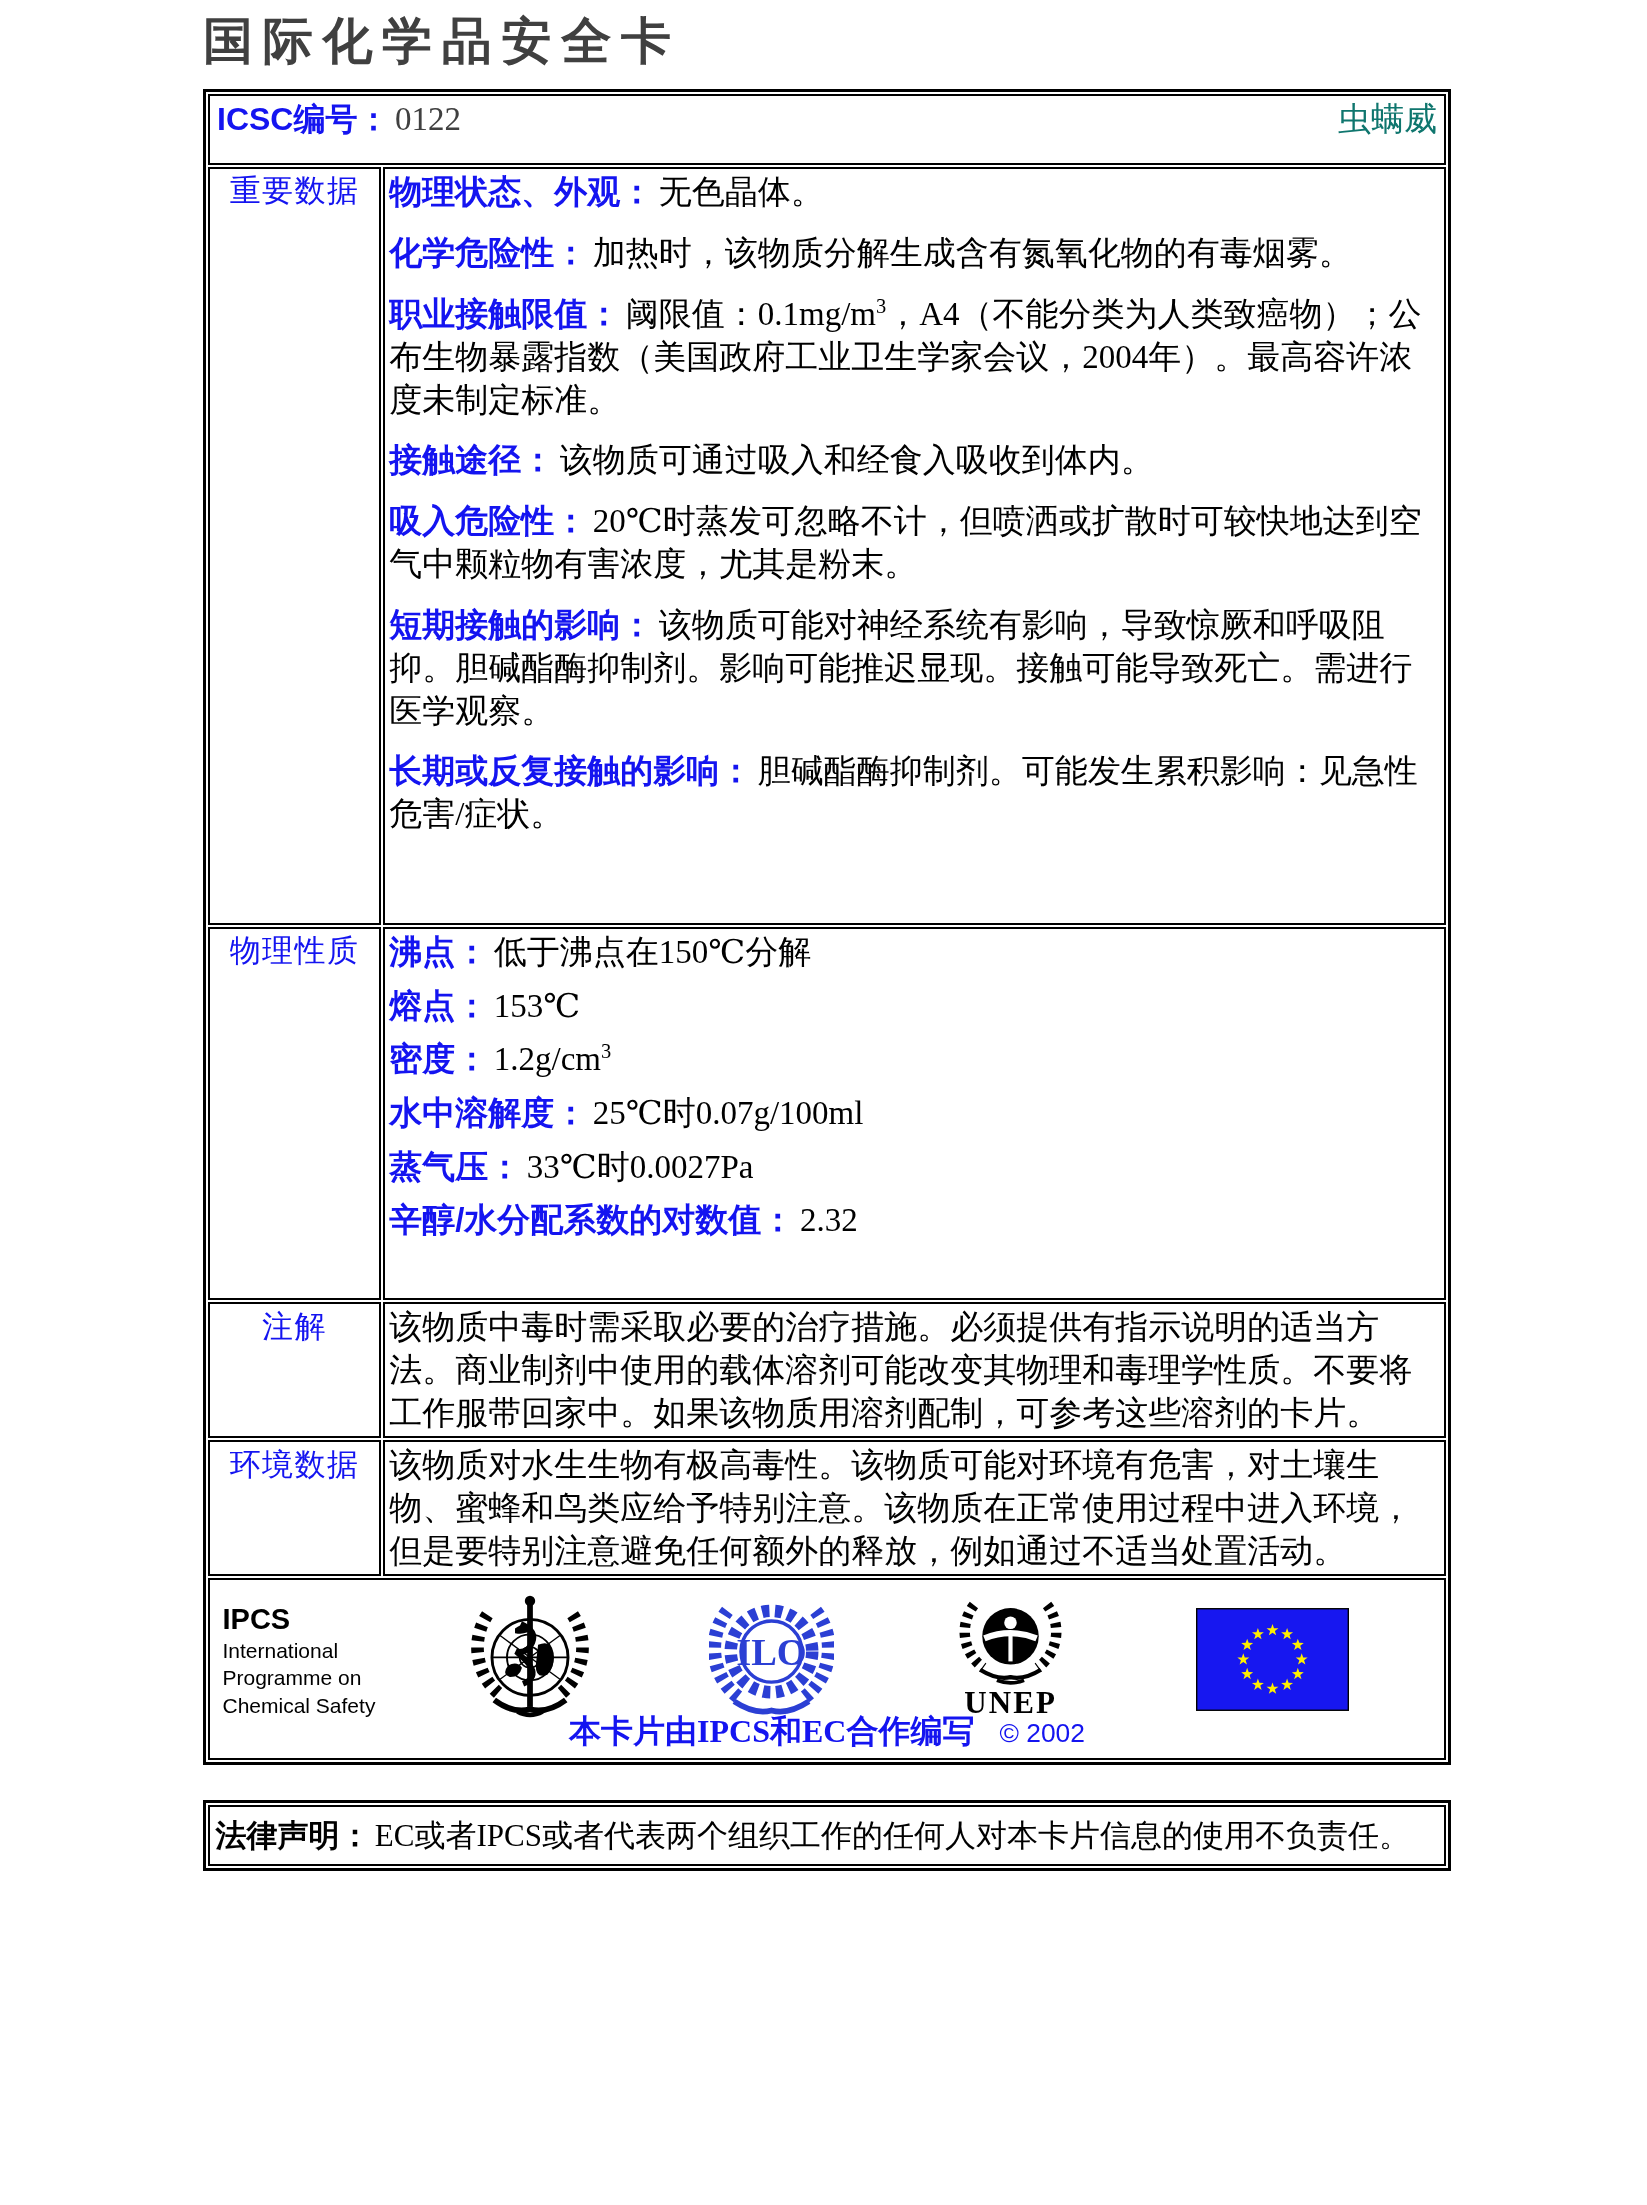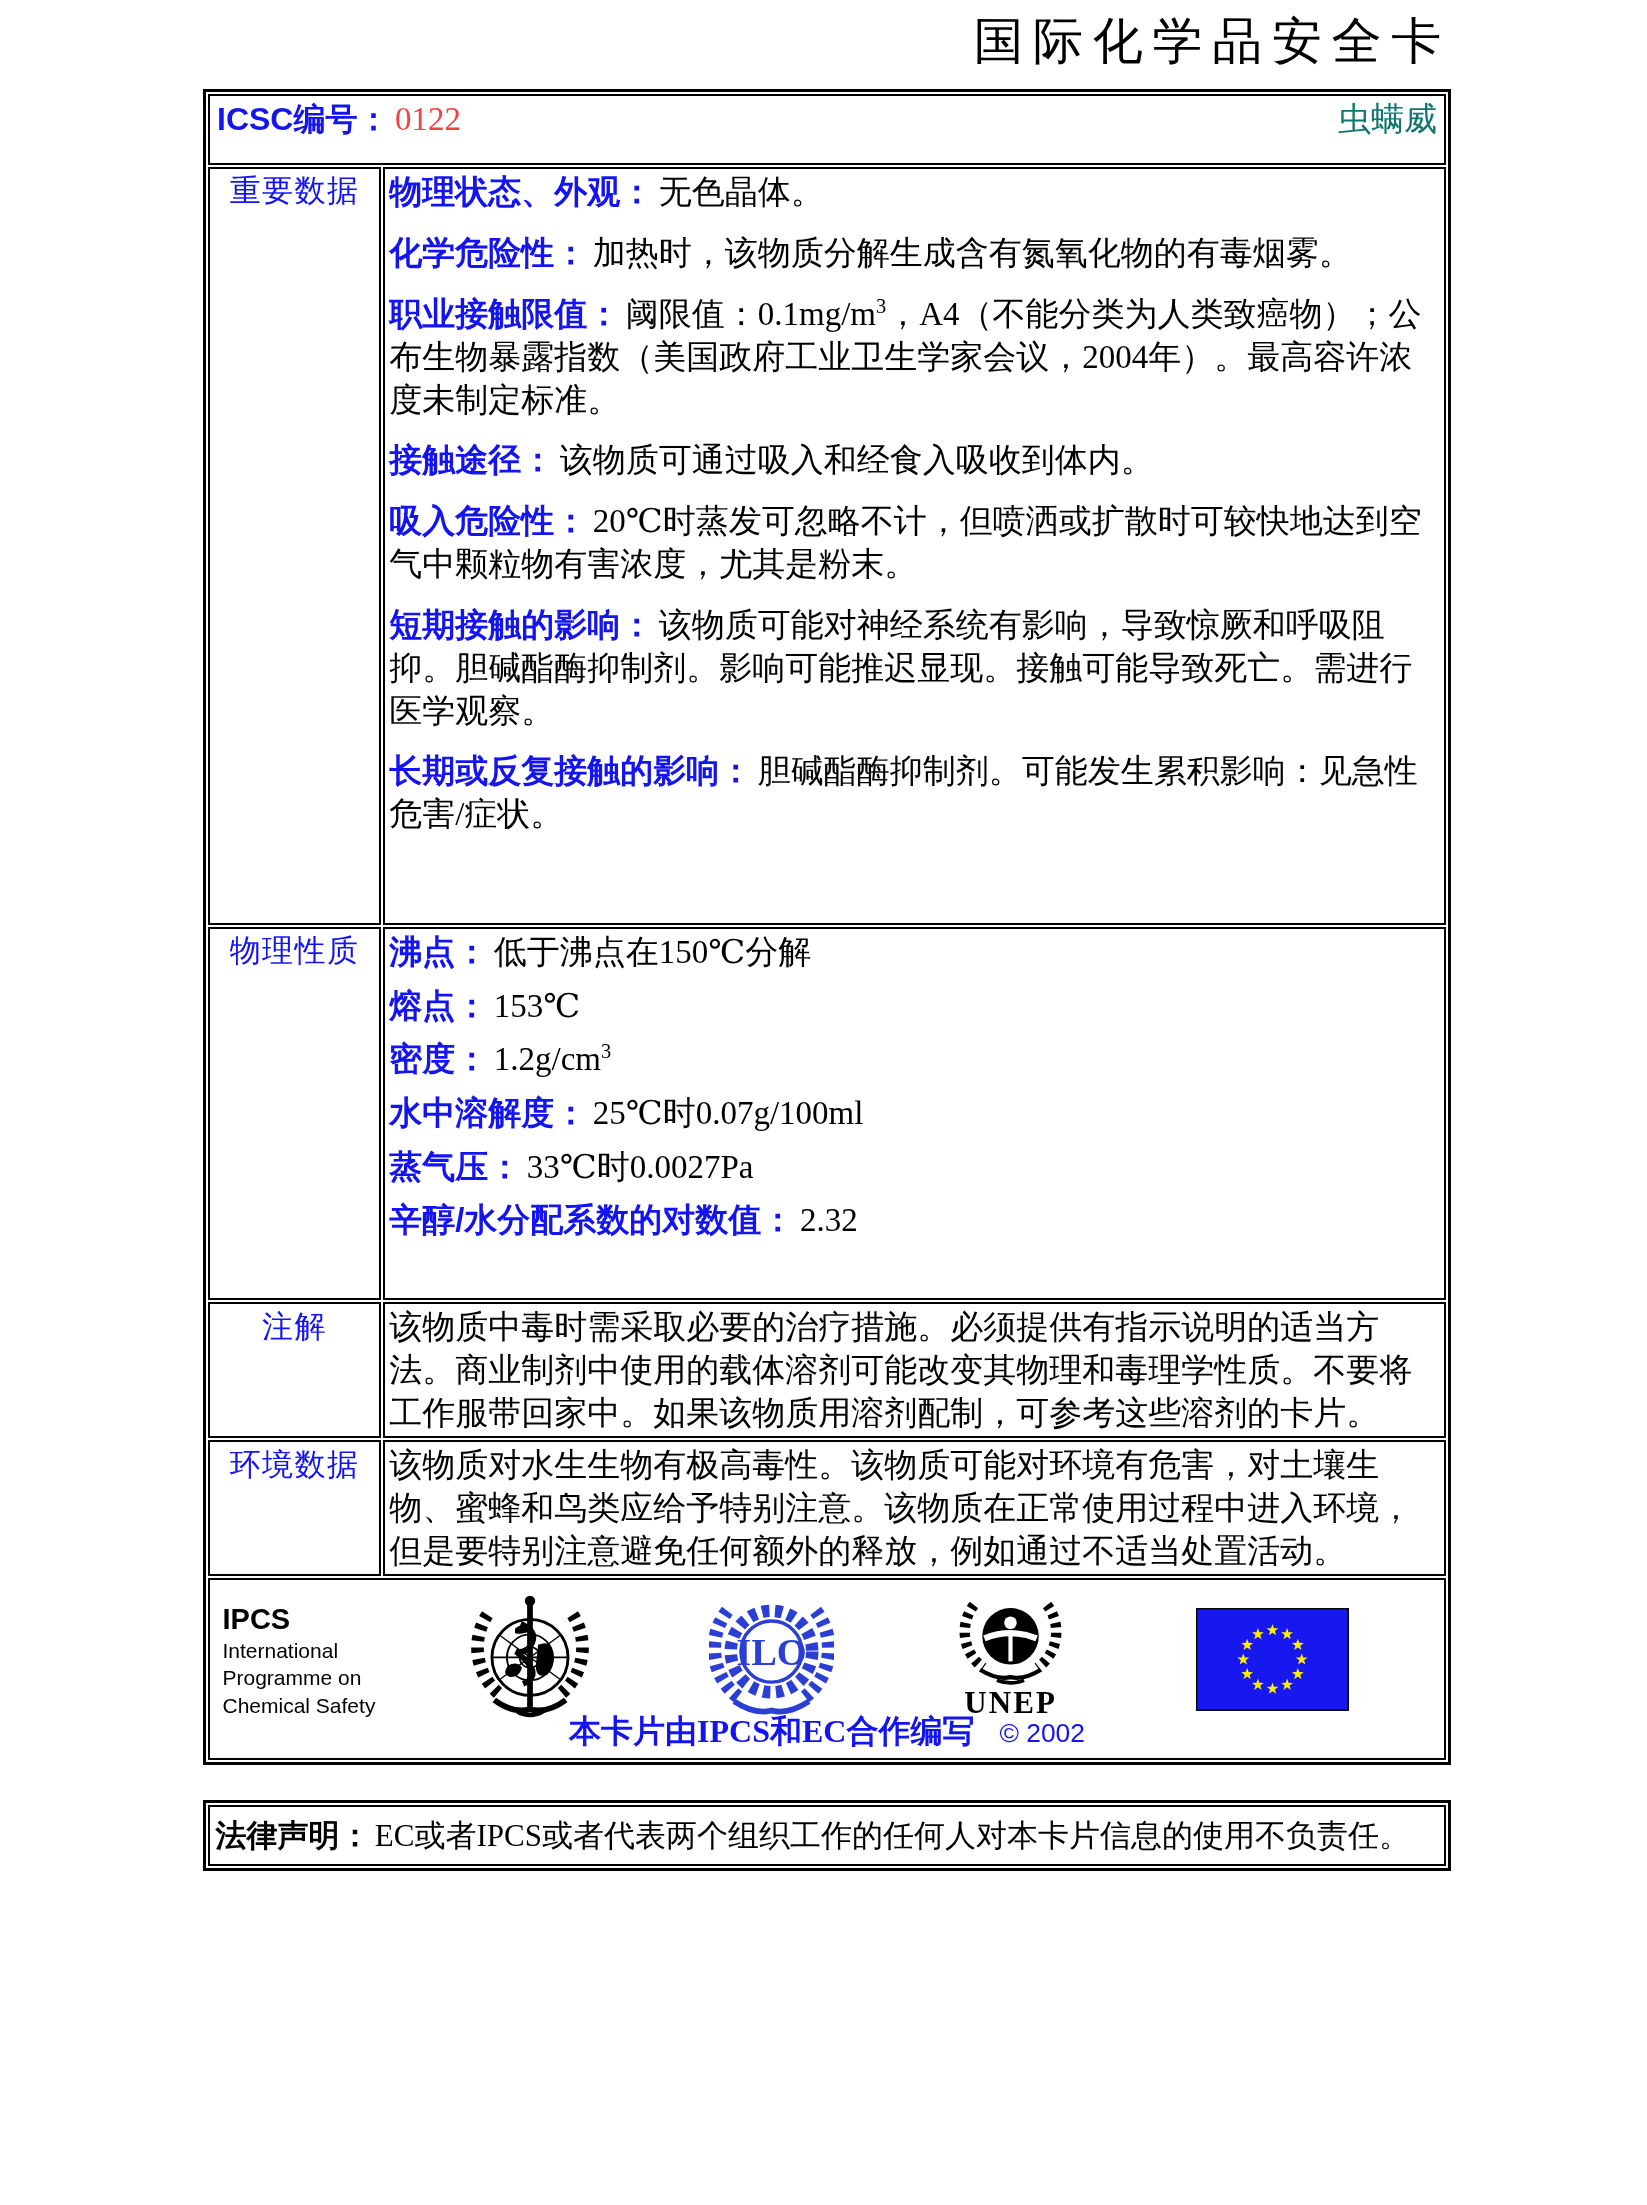--- a/index.html
+++ b/index.html
@@ -1,22 +1,22 @@
 <!DOCTYPE html>
 <html style="font-size:11px"><head>
 <meta charset="utf-8">
 <style>
   html,body{margin:0;padding:0;}
   body{
     width:1647px;height:2205px;background:#ffffff;position:relative;
     font-family:"Liberation Serif","DejaVu Serif",serif;color:#000;
   }
   .page-title{
-    position:absolute;top:8.3px;left:203px;width:1248px;text-align:right;
-    font-size:50px;font-weight:normal;color:#000000;letter-spacing:9.7px;
+    position:absolute;top:8.3px;left:203px;width:1248px;text-align:left;
+    font-size:50px;font-weight:bold;color:#404040;letter-spacing:9.7px;
     font-family:"Liberation Serif","DejaVu Serif",serif;
   }
   table.card{
     position:absolute;left:203px;top:89px;width:1248px;
     border-collapse:separate;border-spacing:2.8px;border:3.5px solid #000;
     table-layout:fixed;background:#fff;
   }
   table.card td{border:2.1px solid #000;padding:1.4px 4.2px;vertical-align:top;background:#fff;}
   col.labelcol{width:173px;}
   td.rowlabel{
@@ -26,21 +26,21 @@
   }
   td.content{font-size:33px;line-height:43px;padding-left:5.6px;}
   td.hdr{vertical-align:middle;height:64px;}
   .hdr-flex{display:flex;justify-content:space-between;align-items:center;padding:0 2.8px;}
   .blue-label{
     color:#1414f0;font-weight:bold;
     font-family:"Liberation Sans","DejaVu Sans",sans-serif;
     margin-right:5.6px;
   }
   .hdr-icsc{font-size:32px;}
-  .hdr-num{font-size:33px;color:#ef4444;}
+  .hdr-num{font-size:33px;color:#404040;}
   .hdr-name{font-size:33px;color:#0f766e;}
   td.important{height:751px;}
   td.physical{height:367px;}
   td.env{height:104px;}
   td.notes{height:115px;}
   td.addl{height:54px;vertical-align:middle;}
   td.logos{height:175px;position:relative;vertical-align:top;}
   .para{margin:0 0 16.7px 0;}
   .prop{margin:0 0 9.7px 0;}
   .tight{line-height:39px;}

